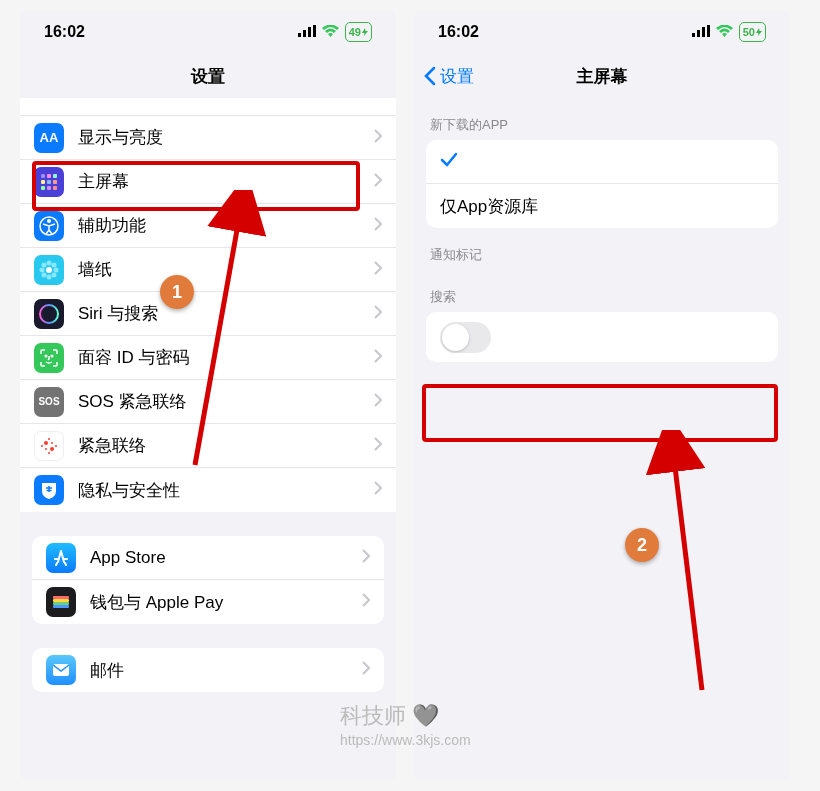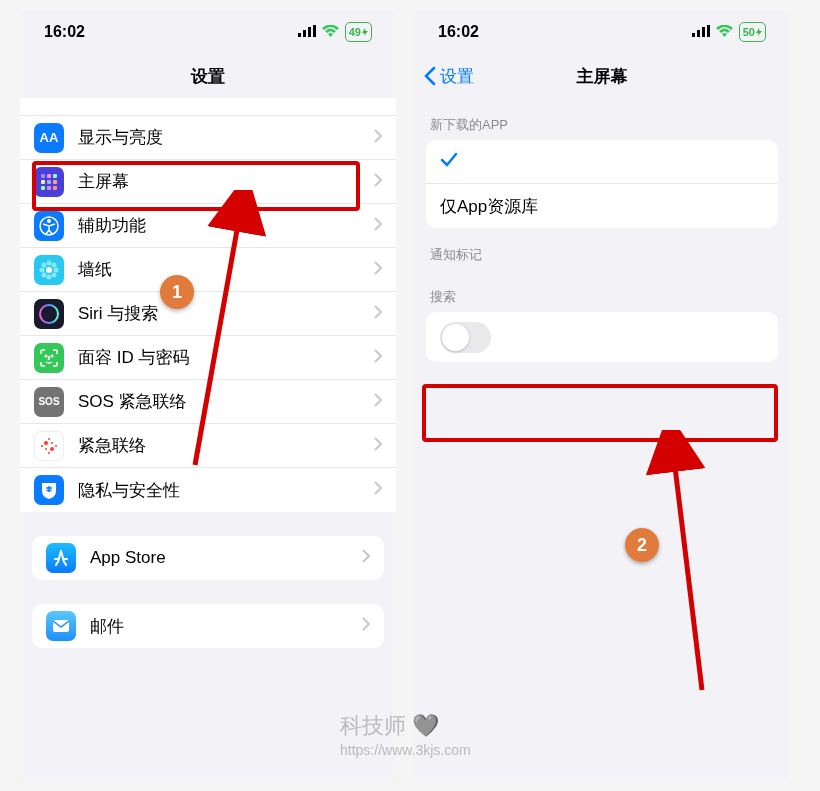--- a/index.html
+++ b/index.html
@@ -131,21 +131,21 @@
     justify-content: center;
     position: absolute;
     box-shadow: 0 2px 4px rgba(0,0,0,0.3);
   }
   .arrow {
     position: absolute;
     pointer-events: none;
   }
   .watermark {
     position: absolute;
-    bottom: 30px;
+    bottom: 40px;
     left: 340px;
     color: #bbb;
     font-size: 22px;
     text-align: left;
     line-height: 1.4;
   }
   .watermark .sub { font-size: 14px; }
   .battery-pill {
     border: 1.5px solid #3bb54a;
     border-radius: 5px;
@@ -340,20 +340,34 @@
         <span class="icon" style="background:linear-gradient(#1fbcff,#0a7aff)">
           <svg width="18" height="18" viewBox="0 0 18 18">
               <path d="M9 2 L6 13 M9 2 L12 13 M3 10 H6.5 M11.5 10 H15 M5 14 L4 16 M13 14 L14 16" stroke="#fff" stroke-width="2" stroke-linecap="round"></path>
             </svg>
         </span>
         <span class="label">App Store</span>
         <span class="chevron"><svg viewBox="0 0 8 14">
               <path d="M1 1 L7 7 L1 13" stroke="#c7c7cc" stroke-width="2" fill="none"></path>
             </svg></span>
       </div>
+      <div class="row">
+        <span class="icon" style="background:#1c1c1e">
+          <svg width="20" height="16" viewBox="0 0 20 16">
+              <rect x="2" y="2" width="16" height="3" rx="1" fill="#ff6b6b"></rect>
+              <rect x="2" y="5" width="16" height="3" rx="1" fill="#ffd93d"></rect>
+              <rect x="2" y="8" width="16" height="3" rx="1" fill="#6bcf7f"></rect>
+              <rect x="2" y="11" width="16" height="3" rx="1" fill="#4d96ff"></rect>
+            </svg>
+        </span>
+        <span class="label">钱包与 Apple Pay</span>
+        <span class="chevron"><svg viewBox="0 0 8 14">
+              <path d="M1 1 L7 7 L1 13" stroke="#c7c7cc" stroke-width="2" fill="none"></path>
+            </svg></span>
+      </div>
     </div>
 
     <div class="spacer"></div>
 
     <div class="list">
       <div class="row">
         <span class="icon" style="background:linear-gradient(#5ac8fa,#1f8fff)">
           <svg width="18" height="14" viewBox="0 0 18 14">
               <rect x="1" y="1" width="16" height="12" rx="2" fill="#fff"></rect>
               <path d="M1 2 L9 8 L17 2" stroke="#1f8fff" stroke-width="1.5" fill="none"></path>

